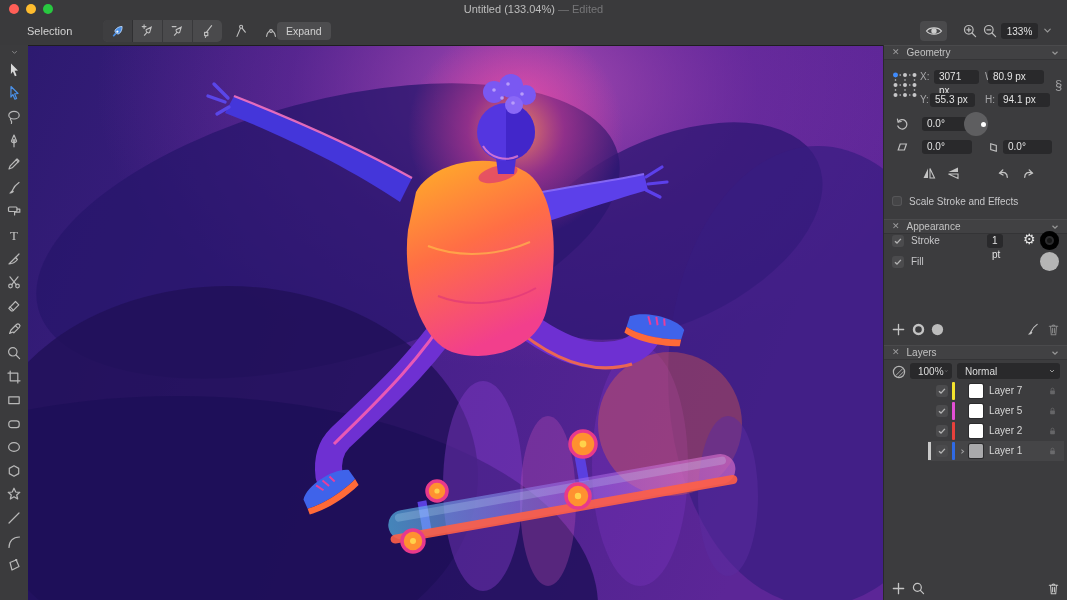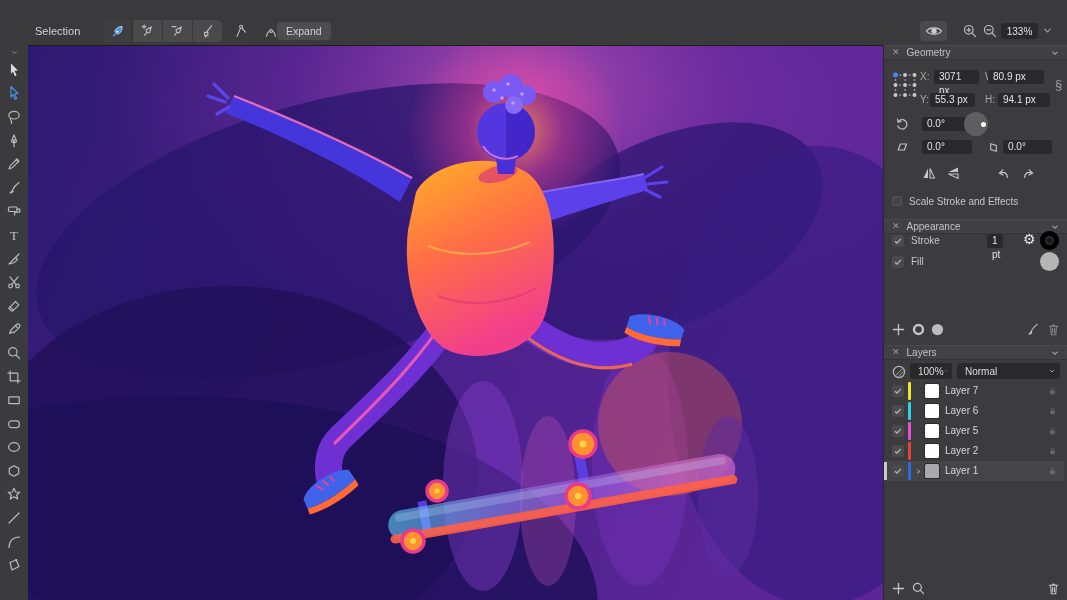--- a/index.html
+++ b/index.html
@@ -7,21 +7,21 @@
        font-family:"Liberation Sans",sans-serif;color:#c8c8c8;overflow:hidden;
        -webkit-user-select:none;user-select:none;font-size:11px;}
   
   .titlebar{position:absolute;left:0;top:0;right:0;height:17px;}
   .lights{position:absolute;left:9px;top:4px;display:flex;gap:7px;}
   .light{width:10px;height:10px;border-radius:50%;}
   .title-wrap{position:absolute;left:0;right:0;top:3px;text-align:center;font-size:11px;}
   .title-main{color:#bdbdbd;}
   .title-edited{color:#767678;}
   .toolbar{position:absolute;left:0;top:17px;right:0;height:28px;}
-  .sel-label{position:absolute;left:27px;top:8px;color:#d2d2d2;margin-left:8px;}
+  .sel-label{position:absolute;left:27px;top:8px;color:#d2d2d2;}
   .seg-group{position:absolute;left:103px;top:3px;height:22px;display:flex;background:#4a4a4c;border-radius:5px;overflow:hidden;}
   .seg{width:29px;height:22px;display:flex;align-items:center;justify-content:center;border-right:1px solid rgba(0,0,0,.22);}
   .seg:last-child{border-right:none;}
   .seg.active{background:#3e3e40;}
   .node-group{position:absolute;left:228px;top:3px;height:22px;display:flex;gap:4px;align-items:center;}
   .node-btn{width:26px;height:22px;display:flex;align-items:center;justify-content:center;}
   .expand-btn{position:absolute;left:277px;top:5px;height:18px;padding:0 9px;background:#4d4d4f;border-radius:4px;
               display:flex;align-items:center;color:#d0d0d0;font-size:10.5px;}
   .eye-btn{position:absolute;left:920px;top:4px;width:27px;height:20px;background:#4a4a4c;border-radius:4px;
            display:flex;align-items:center;justify-content:center;}
@@ -54,38 +54,49 @@
   .cb.empty{background:#454547;box-shadow:inset 0 0 0 1px #565658;}
   .chk-lbl{position:absolute;font-size:10px;color:#c6c6c8;text-align:right;}
   .swatch{position:absolute;width:19px;height:19px;border-radius:50%;}
   .swatch.black{background:#161616;box-shadow:inset 0 0 0 5px #000, inset 0 0 0 7px #2c2c2e;}
   .swatch.gray{background:#b5b5b5;}
   .icon-btn{position:absolute;display:flex;align-items:center;justify-content:center;}
   .dropdown{position:absolute;background:#29292b;border-radius:3px;height:16px;display:flex;align-items:center;
             font-size:10px;color:#dedede;padding:0 4px 0 8px;box-sizing:border-box;}
   .dropdown .grow{flex:1;}
   
-  #layer-list{position:absolute;left:0;right:4px;top:336px;}
+  #layer-list{position:absolute;left:0;right:4px;top:336px;padding-left:44px;}
   .layer-row{position:relative;height:20px;}
   .layer-row.selected{background:rgba(255,255,255,.05);}
   .layer-row.selected::before{content:'';position:absolute;left:0;top:1px;bottom:1px;width:2.5px;background:#c9c9c9;}
   .layer-row .cb{left:8px;top:4px;}
   .colorbar{position:absolute;left:24px;top:1px;width:3px;height:18px;border-radius:1px;}
   .disc{position:absolute;left:30px;top:4px;width:10px;height:12px;display:flex;align-items:center;}
   .thumb{position:absolute;left:41px;top:3px;width:14px;height:14px;background:#fff;border-radius:1.5px;box-shadow:0 0 0 1px #2b2b2d;}
   .thumb.gray{background:#a9a9ab;}
   .llabel{position:absolute;left:61px;top:0;line-height:20px;font-size:10px;color:#d8d8d8;}
   .lock{position:absolute;right:6px;top:4px;opacity:.55;}
   .panel-bottom{position:absolute;left:0;right:0;bottom:0;height:22px;}
 </style>
 </head>
 <body>
 
 <div id="app">
 
+  <div class="titlebar">
+    <div class="lights">
+      <span class="light" style="background:#ff5f57" title="Untitled (133.04%)"></span>
+      <span class="light" style="background:#febc2e"></span>
+      <span class="light" style="background:#28c840"></span>
+    </div>
+    <div class="title-wrap">
+      <span class="title-main">Untitled (133.04%)</span>
+      <span class="title-edited"> <span>— Edited</span></span>
+    </div>
+  </div>
 
   <div class="toolbar">
     <span class="sel-label">Selection</span>
 
     <div class="seg-group">
       <div class="seg active">
         <svg width="17" height="17" viewBox="0 0 16 16">
             <g transform="rotate(42 8 8)">
               <path d="M8 1.6 C9.9 3.3 11 6.3 10.5 8.5 C9.9 10.5 6.1 10.5 5.5 8.5 C5 6.3 6.1 3.3 8 1.6 Z" fill="#4a90e8" stroke="#b9d4f6" stroke-width=".8"></path>
               <circle cx="8" cy="8.2" r="1" fill="#fff"></circle>
@@ -599,34 +610,20 @@
               <rect x="4.6" y="7.4" width="6.8" height="5.4" rx="1" fill="#8a8a8c"></rect>
               <path d="M6 7.4 V5.8 a2 2 0 0 1 4 0 V7.4" fill="none" stroke="#8a8a8c" stroke-width="1.2"></path>
             </svg></span>
         </div>
         <div class="layer-row">
           <span class="cb">
             <svg width="10" height="10" viewBox="0 0 16 16" fill="none" stroke="#b4b4b4" stroke-width="2.2">
               <path d="M3.2 8.4 L6.4 11.4 L12.6 4.6"></path>
             </svg>
           </span>
-          <span class="colorbar" style="background:#2bd5e8"></span>
-          <span class="thumb"></span>
-          <span class="llabel">Layer 6</span>
-          <span class="lock"><svg width="11" height="12" viewBox="0 0 16 16">
-              <rect x="4.6" y="7.4" width="6.8" height="5.4" rx="1" fill="#8a8a8c"></rect>
-              <path d="M6 7.4 V5.8 a2 2 0 0 1 4 0 V7.4" fill="none" stroke="#8a8a8c" stroke-width="1.2"></path>
-            </svg></span>
-        </div>
-        <div class="layer-row">
-          <span class="cb">
-            <svg width="10" height="10" viewBox="0 0 16 16" fill="none" stroke="#b4b4b4" stroke-width="2.2">
-              <path d="M3.2 8.4 L6.4 11.4 L12.6 4.6"></path>
-            </svg>
-          </span>
           <span class="colorbar" style="background:#e44fd6"></span>
           <span class="thumb"></span>
           <span class="llabel">Layer 5</span>
           <span class="lock"><svg width="11" height="12" viewBox="0 0 16 16">
               <rect x="4.6" y="7.4" width="6.8" height="5.4" rx="1" fill="#8a8a8c"></rect>
               <path d="M6 7.4 V5.8 a2 2 0 0 1 4 0 V7.4" fill="none" stroke="#8a8a8c" stroke-width="1.2"></path>
             </svg></span>
         </div>
         <div class="layer-row">
           <span class="cb">

